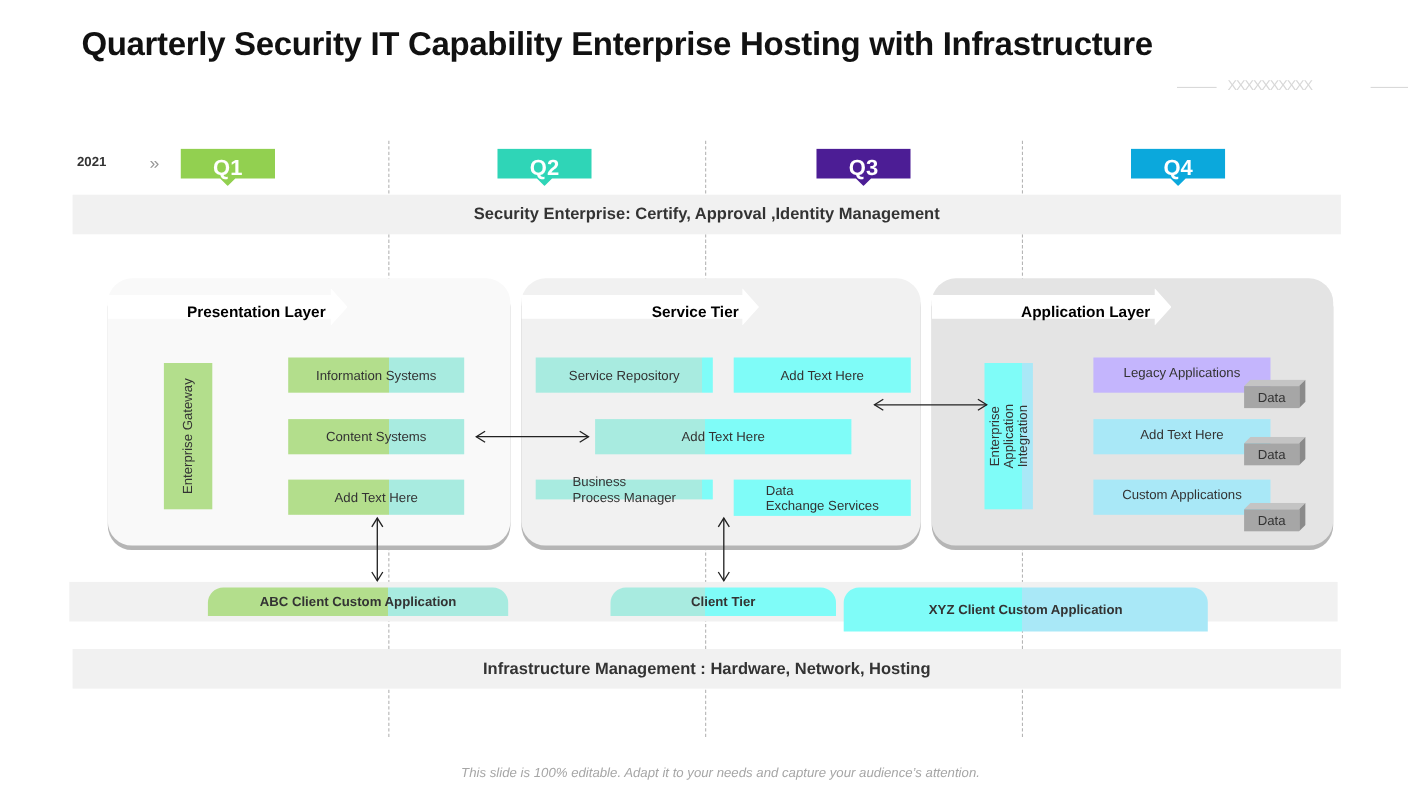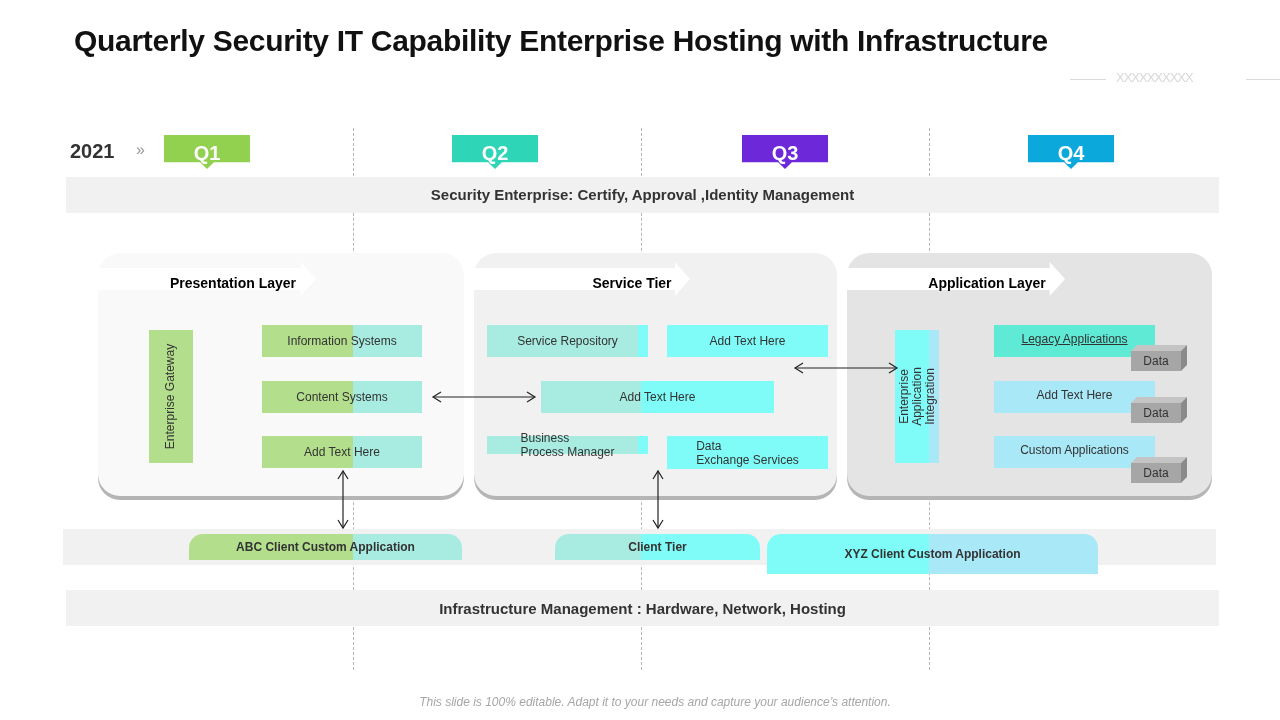--- a/index.html
+++ b/index.html
@@ -3,21 +3,21 @@
 <meta charset="utf-8">
 <style>
   * { box-sizing: border-box; margin: 0; padding: 0; }
   html, body { width: 1280px; height: 720px; background: #ffffff; overflow: hidden; }
   body { position: relative; font-family: "Liberation Sans", sans-serif; color: #333; }
   .abs { position: absolute; }
   .title { left: 74px; top: 24px; font-size: 30px; font-weight: bold; color: #111; letter-spacing: -0.3px; white-space: nowrap; }
   .deco-line { height: 1px; background: #d9d9d9; }
   .deco-x { left: 1116px; top: 70px; font-size: 13px; color: #d8d8d8; letter-spacing: -1px; }
   .vdash { width: 0; border-left: 1px dashed #b5b5b5; top: 128px; height: 542px; }
-  .year { left: 70px; top: 140px; font-size: 20px; font-weight: bold; color: #333; }
+  .year { left: 70px; top: 140px; font-size: 12px; font-weight: bold; color: #333; }
   .chev { left: 136px; top: 141px; font-size: 16px; color: #999; }
   .qtab { width: 86px; height: 34px; top: 135px; color: #fff; font-weight: bold; font-size: 20px; text-align: center; line-height: 36px;
           clip-path: polygon(0 0,100% 0,100% 80%,58% 80%,50% 100%,42% 80%,0 80%); }
   .band { background: #f1f1f1; text-align: center; font-weight: bold; font-size: 15px; color: #333; }
   .panel { border-radius: 22px; box-shadow: 0 4px 0 #b5b5b5; }
   .layer-arrow { height: 34px; top: 262px; background: #fff; clip-path: polygon(0 18%,93% 18%,93% 0,100% 50%,93% 100%,93% 82%,0 82%); }
   .layer-label { font-weight: bold; font-size: 14px; color: #000000; text-align: center; }
   .box { display: flex; align-items: center; justify-content: center; font-size: 12px; color: #333; line-height: 14px; }
   .vert { display: flex; align-items: center; justify-content: center; }
   .vert span { transform: rotate(-90deg); white-space: nowrap; font-size: 12px; color: #333; text-align: center; line-height: 13px; }
@@ -38,21 +38,21 @@
 <div class="abs deco-line" style="left:1246px;top:79px;width:34px;"></div>
 
 <div class="abs vdash" style="left:353px;"></div>
 <div class="abs vdash" style="left:641px;"></div>
 <div class="abs vdash" style="left:929px;"></div>
 
 <div class="abs year">2021</div>
 <div class="abs chev">»</div>
 <div class="abs qtab" style="left:164px;background:#92d050;">Q1</div>
 <div class="abs qtab" style="left:452px;background:#2fd5b7;">Q2</div>
-<div class="abs qtab" style="left:742px;background:#6d28d9;">Q3</div>
+<div class="abs qtab" style="left:742px;background:#4c1d95;">Q3</div>
 <div class="abs qtab" style="left:1028px;background:#0ba8dc;">Q4</div>
 
 <div class="abs band" style="left:66px;top:177px;width:1153px;height:36px;line-height:36px;">Security Enterprise: Certify, Approval ,Identity Management</div>
 
 <div class="abs panel" style="left:98px;top:253px;width:366px;height:243px;background:#f9f9f9;"></div>
 <div class="abs layer-arrow" style="left:98px;width:218px;"></div>
 <div class="abs layer-label" style="left:98px;top:275px;width:270px;">Presentation Layer</div>
 <div class="abs vert" style="left:149px;top:330px;width:44px;height:133px;background:#b3de8c;">
   <span>Enterprise Gateway</span>
 </div>
@@ -72,21 +72,21 @@
 Exchange Services</div>
 
 <div class="abs panel" style="left:847px;top:253px;width:365px;height:243px;background:#e4e4e4;"></div>
 <div class="abs layer-arrow" style="left:847px;width:218px;"></div>
 <div class="abs layer-label" style="left:847px;top:275px;width:280px;">Application Layer</div>
 <div class="abs vert" style="left:895px;top:330px;width:44px;height:133px;background:linear-gradient(90deg,#7ffcf8 0 77%,#a9e8f7 77% 100%);">
   <span style="white-space:pre-line;">Enterprise
 Application
 Integration</span>
 </div>
-<div class="abs box" style="left:994px;top:325px;width:161px;height:32px;background:#5eead4;padding-bottom:4px;text-decoration:underline;">Legacy Applications</div>
+<div class="abs box" style="left:994px;top:325px;width:161px;height:32px;background:#c4b5fd;padding-bottom:4px;">Legacy Applications</div>
 <div class="abs box" style="left:994px;top:381px;width:161px;height:32px;background:#a9e8f7;padding-bottom:4px;">Add Text Here</div>
 <div class="abs box" style="left:994px;top:436px;width:161px;height:32px;background:#a9e8f7;padding-bottom:4px;">Custom Applications</div>
 <div class="abs cube" style="left:1131px;top:345px;">
   <div class="topf"></div>
     <div class="side"></div>
   <div class="front">Data</div>
 </div>
 <div class="abs cube" style="left:1131px;top:397px;">
   <div class="topf"></div>
     <div class="side"></div>

